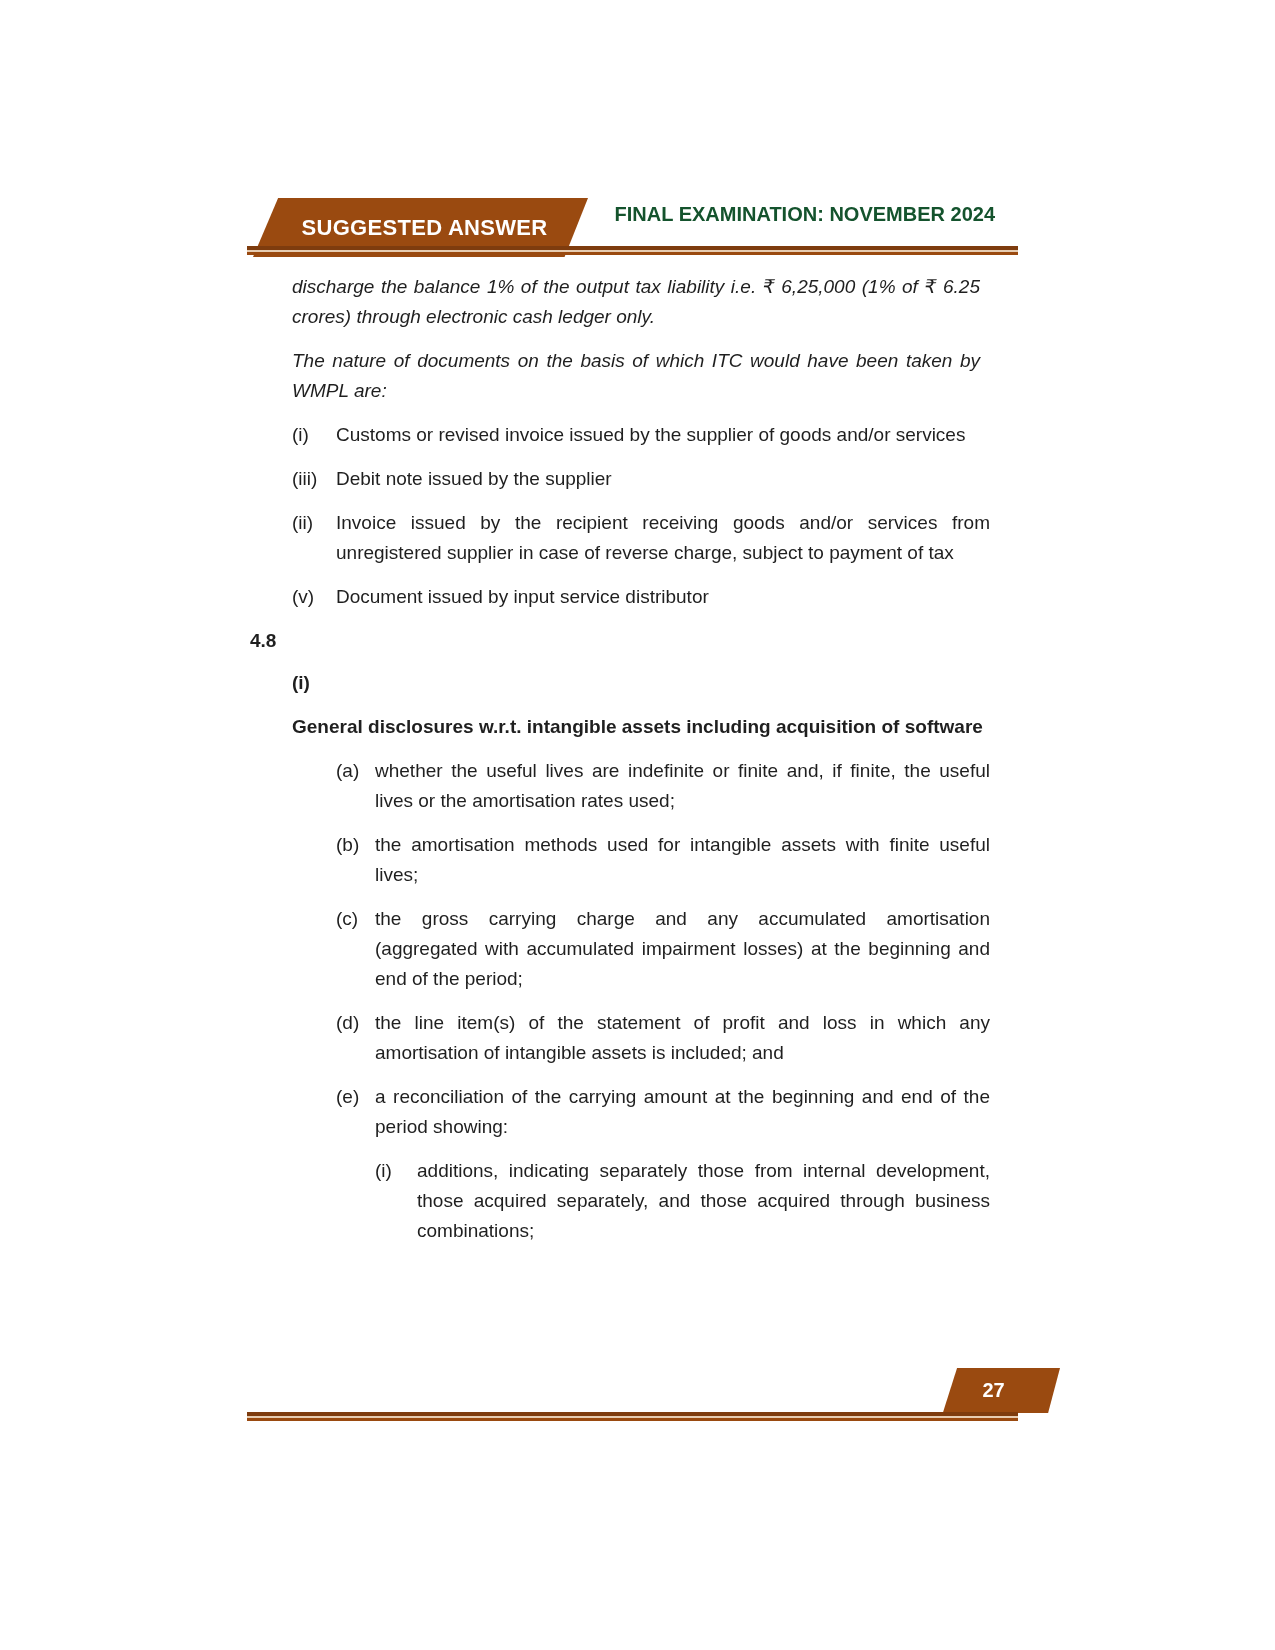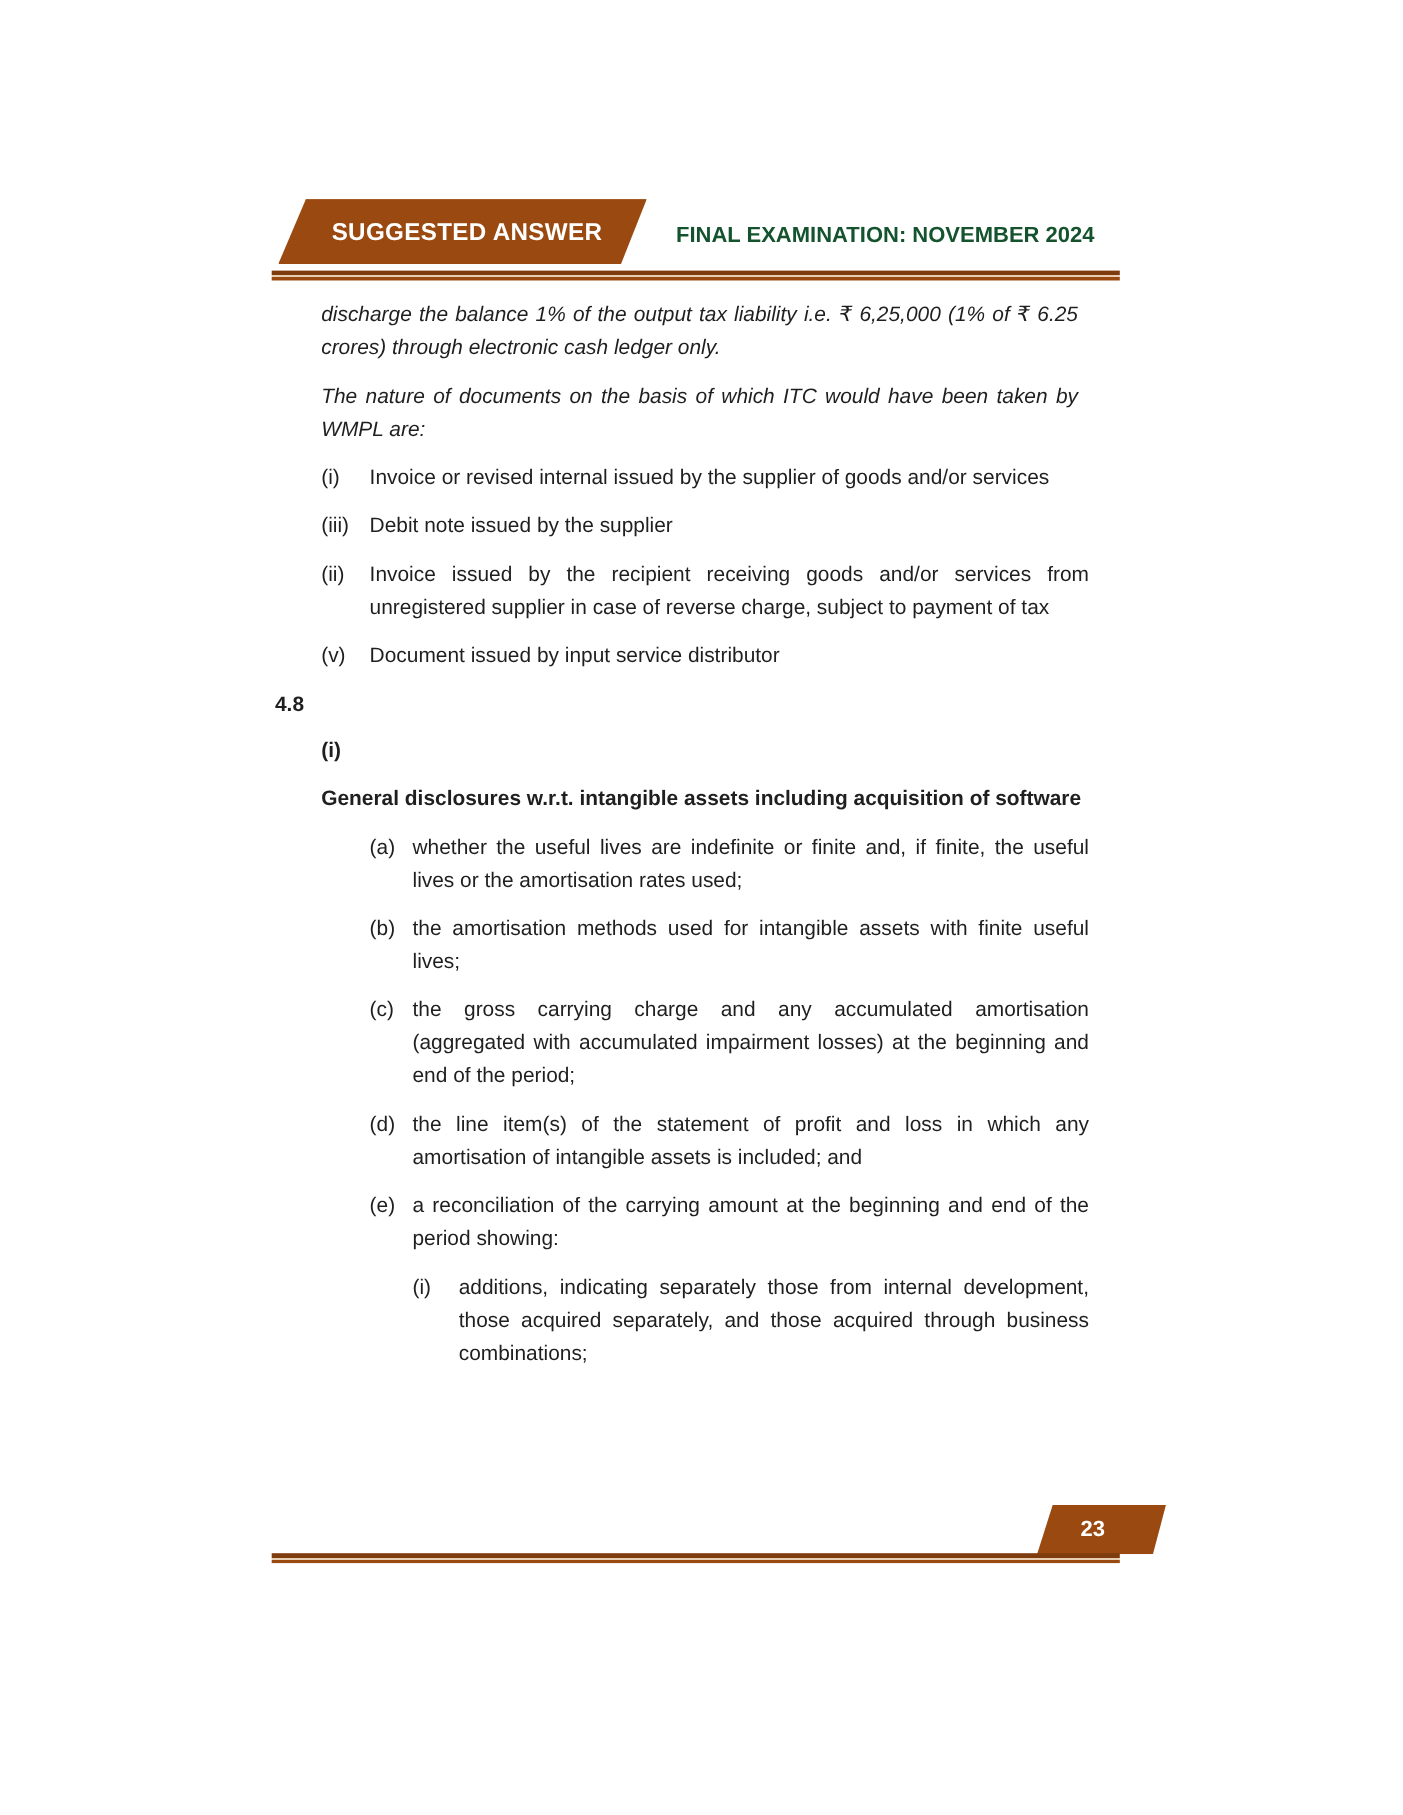--- a/index.html
+++ b/index.html
@@ -10,21 +10,21 @@
     margin: 0 auto;
     background: #ffffff;
     font-family: "Liberation Sans", "DejaVu Sans", sans-serif;
     color: #1f1f1f;
     overflow: hidden;
   }
 
   
   .banner {
     position: absolute;
-    left: 253px; top: 181px;
+    left: 253px; top: 198px;
     width: 335px; height: 59px;
     background: #9a4a10;
     clip-path: polygon(7.5% 0, 100% 0, 93% 100%, 0 100%);
     display: flex; align-items: center; justify-content: center;
   }
   .banner-label {
     color: #ffffff;
     font-weight: 700;
     font-size: 22px;
     letter-spacing: 0.3px;
@@ -95,21 +95,21 @@
   <div class="exam-title">FINAL EXAMINATION: NOVEMBER 2024</div>
   <div class="rule header-rule"></div>
 
   <div class="content">
 
     <p>discharge the balance 1% of the output tax liability i.e. ₹ 6,25,000 (1% of ₹ 6.25 crores) through electronic cash ledger only.</p>
     <p>The nature of documents on the basis of which ITC would have been taken by WMPL are:</p>
 
     <div class="row">
       <span class="marker">(i)</span>
-      <div class="txt">Invoice or revised internal issued by the supplier of goods and/or services</div>
+      <div class="txt">Customs or revised invoice issued by the supplier of goods and/or services</div>
     </div>
     <div class="row">
       <span class="marker">(iii)</span>
       <div class="txt">Debit note issued by the supplier</div>
     </div>
     <div class="row">
       <span class="marker">(ii)</span>
       <div class="txt">Invoice issued by the recipient receiving goods and/or services from unregistered supplier in case of reverse charge, subject to payment of tax</div>
     </div>
     <div class="row">
@@ -150,17 +150,17 @@
     <div class="inner-block">
       <div class="row">
         <span class="marker">(i)</span>
         <div class="txt">additions, indicating separately those from internal development, those acquired separately, and those acquired through business combinations;</div>
       </div>
     </div>
 
   </div>
 
   <div class="page-badge">
-    <span>23</span>
+    <span>27</span>
   </div>
   <div class="rule footer-rule"></div>
 
 </div>
 
 </body></html>

